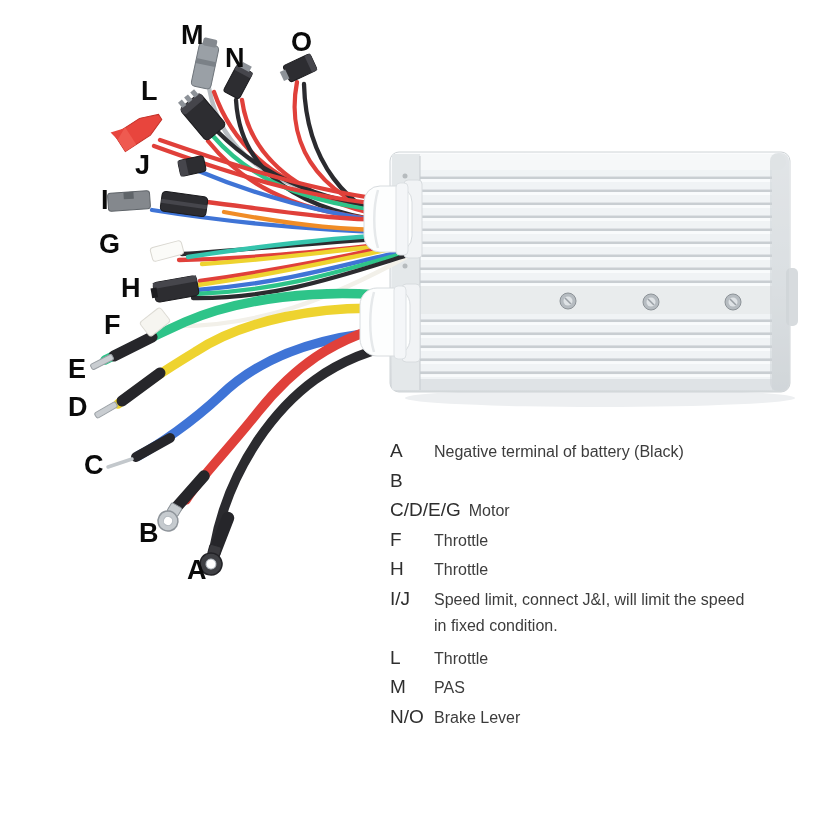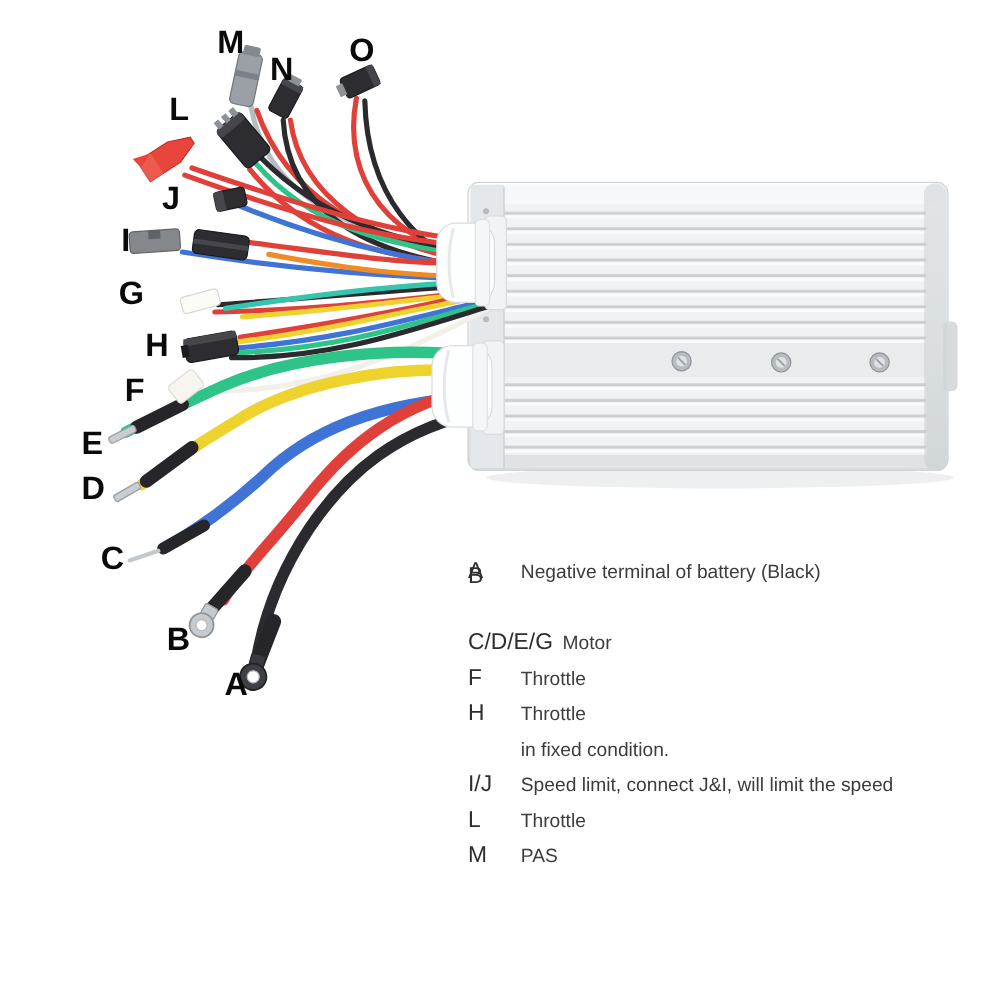--- a/index.html
+++ b/index.html
@@ -18,21 +18,21 @@
   .wl-m{left:181px;top:22px;} .wl-n{left:225px;top:45px;} .wl-o{left:291px;top:29px;}
   .wl-l{left:141px;top:78px;} .wl-j{left:135px;top:152px;} .wl-i{left:101px;top:187px;}
   .wl-g{left:99px;top:231px;} .wl-h{left:121px;top:275px;} .wl-f{left:104px;top:312px;}
   .wl-e{left:68px;top:356px;} .wl-d{left:68px;top:394px;} .wl-c{left:84px;top:452px;}
   .wl-b{left:139px;top:520px;} .wl-a{left:187px;top:557px;}
   
   .legend{position:absolute;left:390px;top:440px;width:434px;color:#3a3a3a;}
   .legend-row{height:29.5px;display:flex;align-items:baseline;}
   .legend-key{display:inline-block;min-width:36px;margin-right:8px;font-size:19px;
               color:#2e2e2e;white-space:nowrap;}
-  .legend-text{font-size:16px;color:#3c3c3c;white-space:nowrap;margin-top:29px;}
+  .legend-text{font-size:16px;color:#3c3c3c;white-space:nowrap;}
 </style>
 </head>
 <body>
 
 <div class="scene">
 
 <svg width="828" height="820" viewBox="0 0 828 820">
   <defs>
     <linearGradient id="bodyGrad" x1="0" y1="0" x2="0" y2="1">
       <stop offset="0" stop-color="#fbfcfd"></stop>
@@ -243,30 +243,34 @@
   </div>
   <div class="legend-row">
     <span class="legend-key">F</span>
     <span class="legend-text">Throttle</span>
   </div>
   <div class="legend-row">
     <span class="legend-key">H</span>
     <span class="legend-text">Throttle</span>
   </div>
   <div class="legend-row">
+    <span class="legend-key">I/J</span>
+    <span class="legend-text">Speed limit, connect J&amp;I, will limit the speed</span>
+  </div>
+  <div class="legend-row">
     <span class="legend-key"></span>
     <span class="legend-text">in fixed condition.</span>
   </div>
   <div class="legend-row">
-    <span class="legend-key">I/J</span>
-    <span class="legend-text">Speed limit, connect J&amp;I, will limit the speed</span>
-  </div>
-  <div class="legend-row">
     <span class="legend-key">L</span>
     <span class="legend-text">Throttle</span>
   </div>
   <div class="legend-row">
     <span class="legend-key">M</span>
     <span class="legend-text">PAS</span>
   </div>
+  <div class="legend-row">
+    <span class="legend-key">N/O</span>
+    <span class="legend-text">Brake Lever</span>
+  </div>
 </div>
 
 </div>
 
 </body></html>

